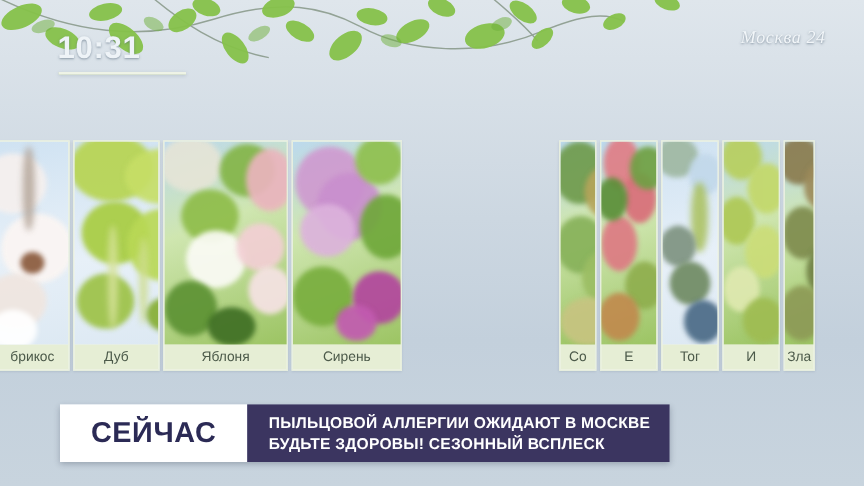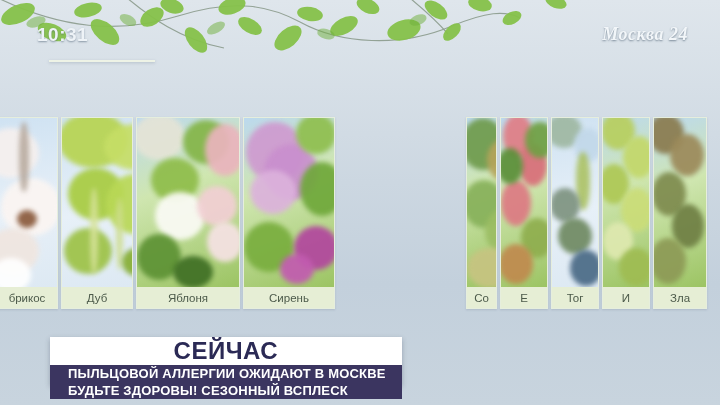--- a/index.html
+++ b/index.html
@@ -17,33 +17,33 @@
 
   
   .vine-layer {
     position: absolute; left: 0; top: 0; width: 720px; height: 62px;
     pointer-events: none;
   }
   .vine-layer svg { display:block; }
 
   
   .clock {
-    position: absolute; left: 37px; top: 24px;
-    font-size: 19px; font-weight: 700;
+    position: absolute; left: 48px; top: 24px;
+    font-size: 26px; font-weight: 700;
     color: #eef3f7;
     letter-spacing: 0.5px;
     text-shadow: 0 1px 2px rgba(70,90,110,.55);
   }
 
   
   .logo {
     position: absolute; right: 32px; top: 24px;
     font-family: "Liberation Serif", serif;
-    font-style: italic; font-weight: 700;
-    font-size: 18px;
+    font-style: italic; font-weight: 400;
+    font-size: 15px;
     color: #f2f6f9;
     text-shadow: 0 1px 2px rgba(60,80,100,.6);
     letter-spacing: .5px;
   }
 
   
   .title-row {
     position: absolute; left: 49px; top: 60px;
     display: flex; align-items: stretch; gap: 9px;
   }
@@ -109,21 +109,20 @@
 
   .blob { position: absolute; border-radius: 50%; filter: blur(2.4px); opacity: .92; }
   .streak { position:absolute; border-radius:45%; filter: blur(2.8px); opacity:.85; }
 
   
   .ticker {
     position: absolute; left: 50px; top: 337px;
     height: 48px;
     display: flex; align-items: stretch;
     box-shadow: 0 2px 5px rgba(40,50,70,.3);
-    flex-direction: column;
   }
   .ticker-tag {
     background: #ffffff;
     display: flex; align-items: center; justify-content: center;
     padding: 0 18px;
     min-width: 156px;
   }
   .ticker-tag span {
     font-size: 24px; font-weight: 700;
     color: #2b2a55;
@@ -299,21 +298,21 @@
         <div class="blob" style="left:-2px;top:-6px;width:34px;height:38px;background:#b8cf5e"></div>
         <div class="blob" style="left:20px;top:18px;width:32px;height:42px;background:#c3d86a"></div>
         <div class="blob" style="left:-4px;top:46px;width:30px;height:40px;background:#aec855"></div>
         <div class="blob" style="left:18px;top:70px;width:32px;height:44px;background:#cbdd78"></div>
         <div class="blob" style="left:0px;top:104px;width:30px;height:38px;background:#dfe9b0"></div>
         <div class="blob" style="left:16px;top:130px;width:34px;height:38px;background:#9fbc52"></div>
       </div>
       <div class="label">И</div>
     </div>
 
-    <div class="panel" style="width:54px">
+    <div class="panel" style="width:26px">
       <div class="photo ph-leafy">
         <div class="blob" style="left:-6px;top:-4px;width:36px;height:40px;background:#8a7b4e"></div>
         <div class="blob" style="left:16px;top:16px;width:34px;height:42px;background:#9c8a5a"></div>
         <div class="blob" style="left:-2px;top:54px;width:34px;height:44px;background:#7e8b4e"></div>
         <div class="blob" style="left:18px;top:86px;width:32px;height:44px;background:#6f7f44"></div>
         <div class="blob" style="left:-4px;top:120px;width:36px;height:46px;background:#8d9a56"></div>
       </div>
       <div class="label">Зла</div>
     </div>
 

